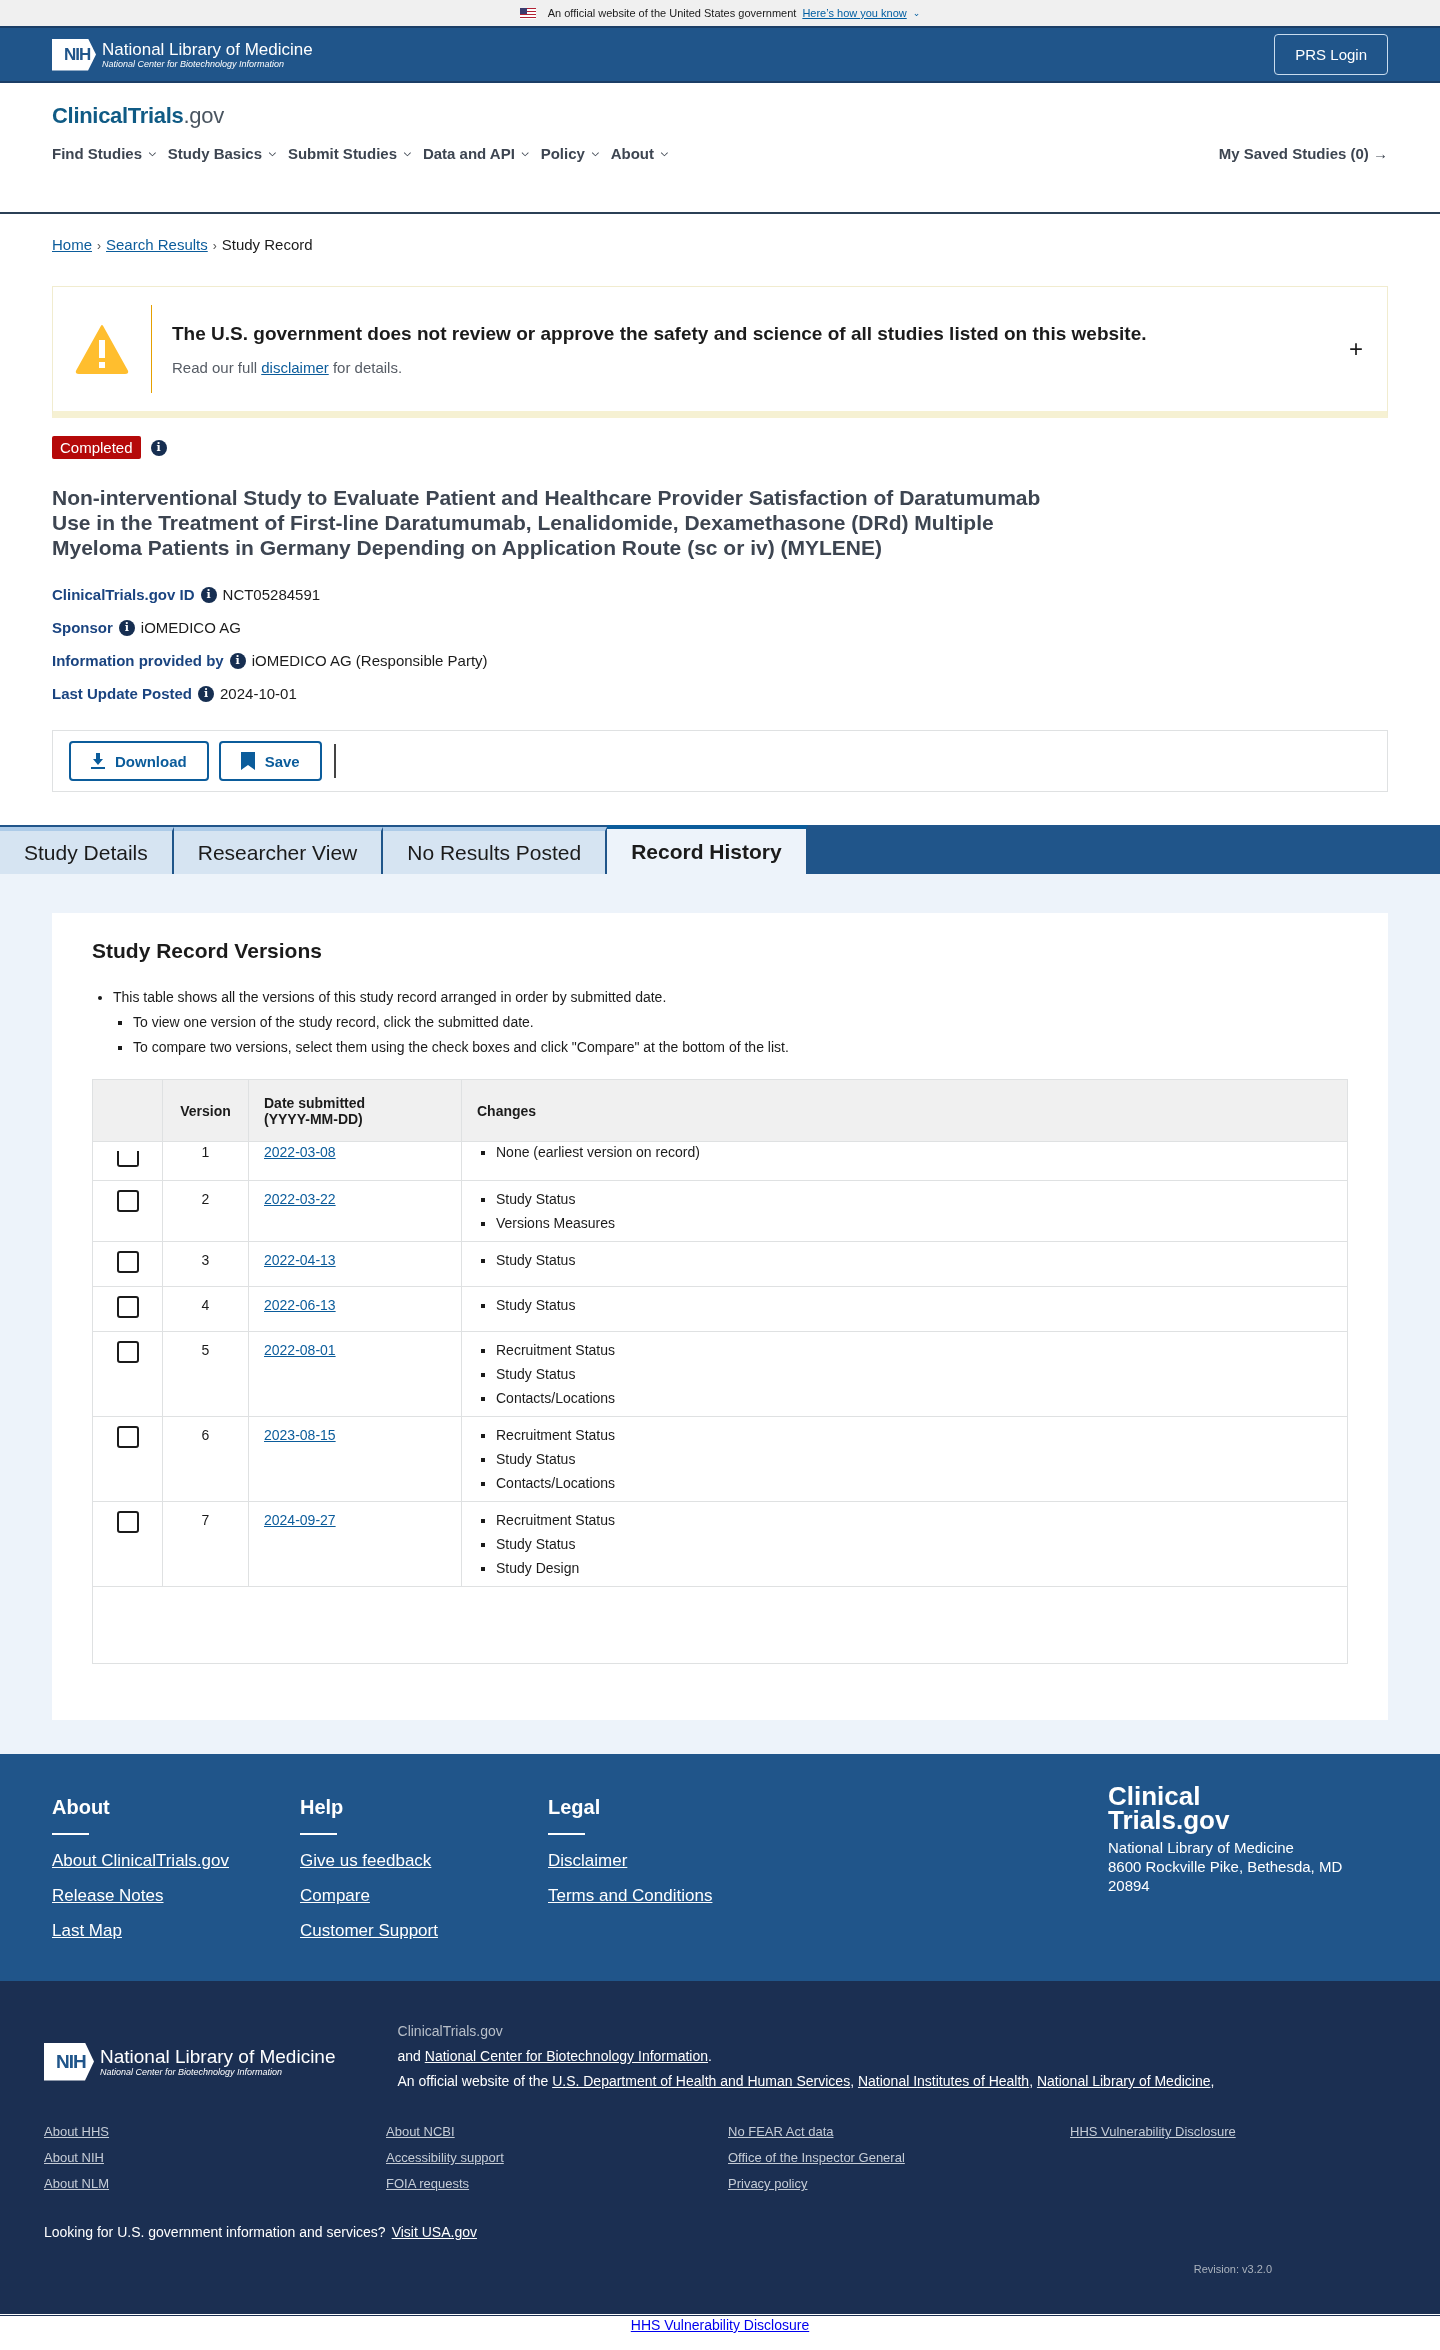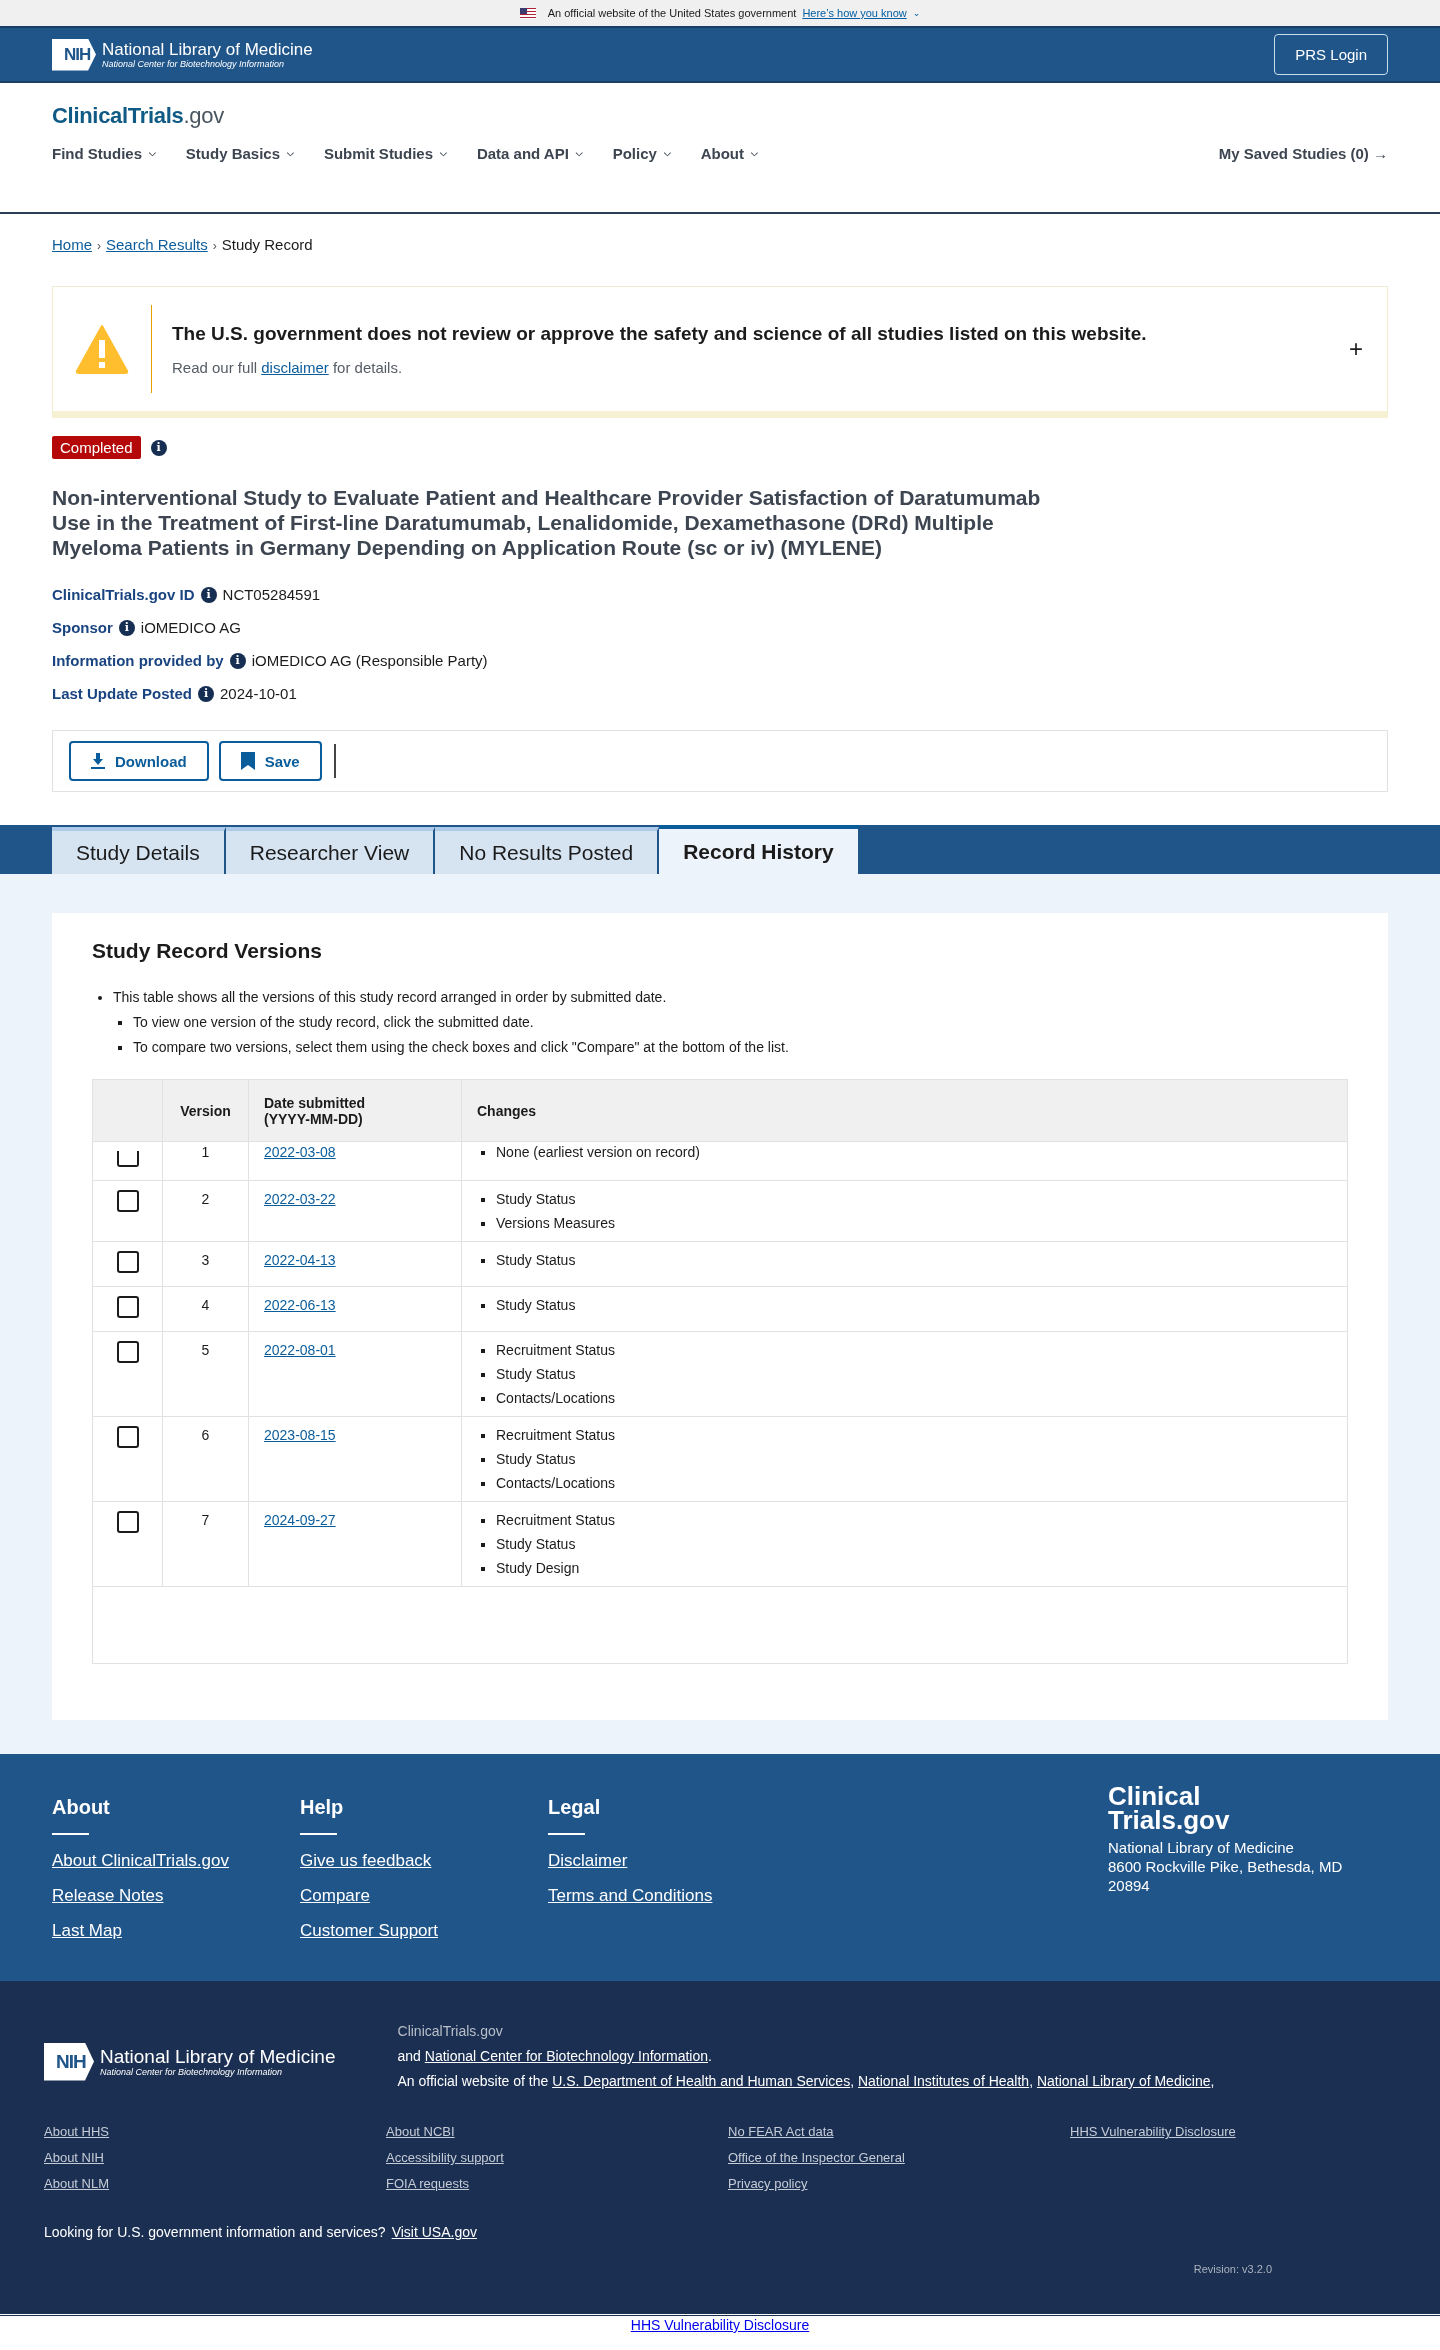--- a/index.html
+++ b/index.html
@@ -15,21 +15,21 @@
   .nih-header { height: 57px; background: #20558a; border-top: 2px solid #1b3e66; border-bottom: 2px solid #1b3e66; display: flex; align-items: center; justify-content: space-between; padding: 0 52px; }
   .nih-logo { display: flex; align-items: center; gap: 6px; color: #fff; }
   .nih-box { background: #fff; color: #20558a; font-weight: bold; font-size: 17px; height: 32px; padding: 0 12px; display: flex; align-items: center; clip-path: polygon(0 0, 82% 0, 100% 50%, 82% 100%, 0 100%); width: 44px; letter-spacing: -1px; }
   .nih-text .t1 { font-size: 17px; line-height: 19px; }
   .nih-text .t2 { font-size: 9px; font-style: italic; line-height: 11px; }
   .prs-btn { border: 1px solid #c9dcee; border-radius: 4px; color: #fff; background: transparent; font-size: 15px; padding: 0 20px; height: 41px; display: flex; align-items: center; font-family: "Liberation Sans", sans-serif; cursor: pointer; }
   
   .site-header { padding: 0 52px; border-bottom: 2px solid #2b4056; height: 131px; position: relative; }
   .ct-logo { position: absolute; top: 20px; left: 52px; font-size: 22px; font-weight: bold; color: #105b85; letter-spacing: -0.3px; }
   .ct-logo span { color: #4a5560; font-weight: normal; }
-  .nav { position: absolute; top: 62px; left: 52px; display: flex; gap: 30px; font-size: 15px; font-weight: bold; color: #3d4551; }
+  .nav { position: absolute; top: 62px; left: 52px; display: flex; gap: 12px; font-size: 15px; font-weight: bold; color: #3d4551; }
   .nav .item { display: flex; align-items: center; gap: 7px; cursor: pointer; }
   .nav .caret { font-size: 9px; }
   .saved { position: absolute; top: 62px; right: 52px; font-size: 15px; font-weight: bold; color: #3d4551; }
   
   .breadcrumb { padding: 22px 52px 0; font-size: 15px; height: 64px; }
   .breadcrumb .sep { color: #555; margin: 0 5px; font-size: 12px; }
   .breadcrumb .cur { color: #1b1b1b; }
   
   .alert { margin: 8px 52px 0; border: 1px solid #f1eccf; border-bottom: 7px solid #f6f1d3; height: 132px; display: flex; align-items: center; position: relative; background: #fff; }
   .alert .icon-wrap { width: 98px; display: flex; justify-content: center; }
@@ -44,21 +44,21 @@
   .badge { background: #b50909; color: #fff; font-size: 15px; padding: 3px 8px; border-radius: 2px; }
   .info-dot { width: 16px; height: 16px; border-radius: 50%; background: #162e51; color: #fff; font-size: 11px; font-weight: bold; display: inline-flex; align-items: center; justify-content: center; font-family: "DejaVu Serif", serif; vertical-align: middle; }
   .study-title { font-size: 21px; font-weight: bold; color: #3d4551; line-height: 25px; margin-top: 26px; width: 1000px; }
   .meta { margin-top: 26px; font-size: 15px; }
   .meta .row { margin-bottom: 16px; display: flex; align-items: center; gap: 6px; }
   .meta .label { color: #1a4480; font-weight: bold; }
   .actions { margin: 28px 52px 0; border: 1px solid #dfe1e2; height: 62px; display: flex; align-items: center; padding-left: 16px; gap: 10px; }
   .btn-outline { border: 2px solid #0b5c9b; border-radius: 4px; color: #0b5c9b; background: #fff; height: 40px; padding: 0 20px; font-size: 15px; font-weight: bold; display: flex; align-items: center; gap: 10px; cursor: pointer; font-family: "Liberation Sans", sans-serif; }
   .vbar { width: 2px; height: 34px; background: #444; margin-left: 2px; }
   
-  .tabs-bar { margin-top: 33px; background: #20558a; height: 49px; display: flex; padding-left: 52px; align-items: flex-end; }
+  .tabs-bar { margin-top: 33px; background: #20558a; height: 49px; display: flex; align-items: flex-end; }
   .tab { height: 47px; background: #d6e4f2; border-top: 4px solid #adcbe8; border-right: 2px solid #20558a; padding: 0 24px; display: flex; align-items: center; font-size: 21px; color: #1b1b1b; cursor: pointer; }
   .tab.active { background: #edf3fa; border-top: 4px solid #0b5c9b; font-weight: bold; height: 49px; }
   
   .panel-wrap { background: #edf3fa; padding: 39px 52px 34px; }
   .panel { background: #fff; padding: 26px 40px 56px; }
   .panel h2 { font-size: 21px; font-weight: bold; color: #1b1b1b; }
   .panel ul.notes { margin-top: 26px; font-size: 14px; color: #1b1b1b; padding-left: 21px; }
   .panel ul.notes li { margin-bottom: 9px; }
   .panel ul.notes ul { padding-left: 20px; margin-top: 9px; list-style: square; }
   table.versions { margin-top: 24px; width: 100%; border-collapse: collapse; font-size: 14px; border: 1px solid #dfe1e2; }

